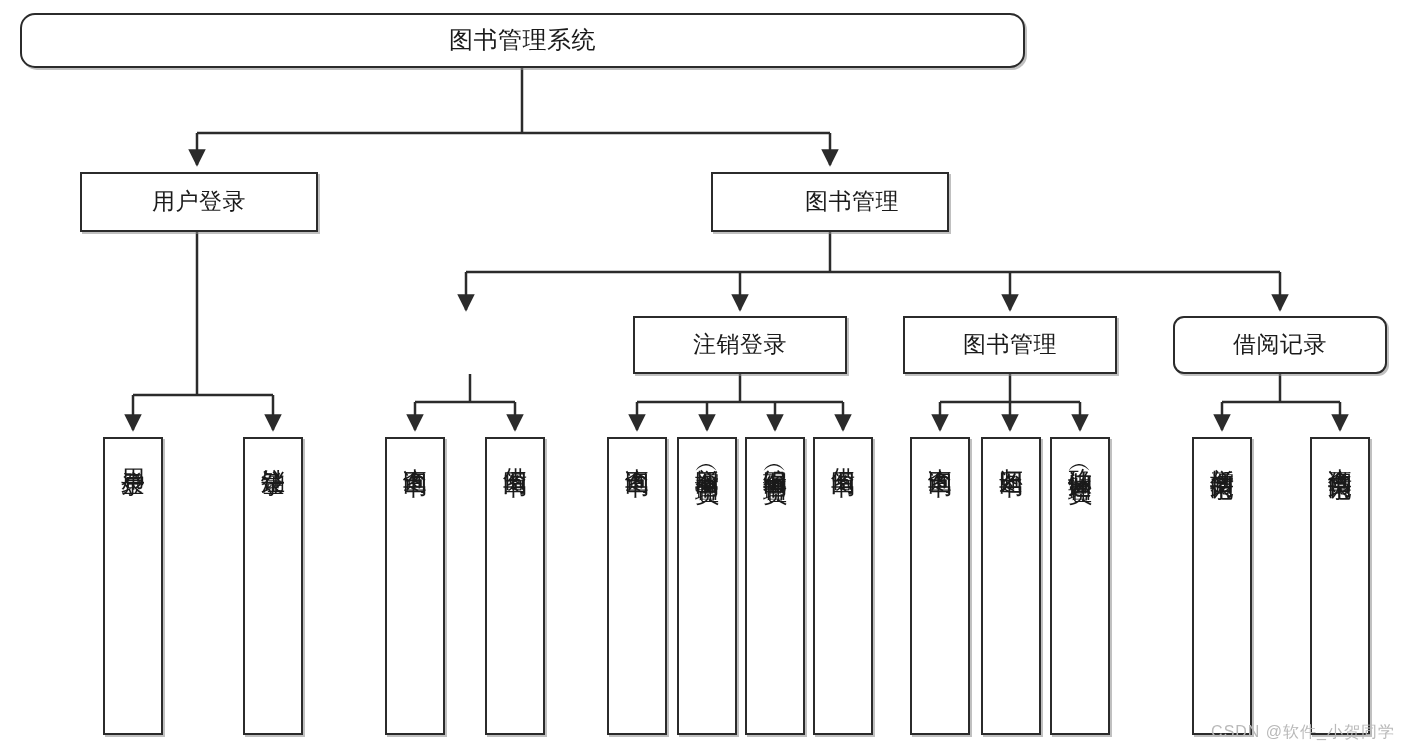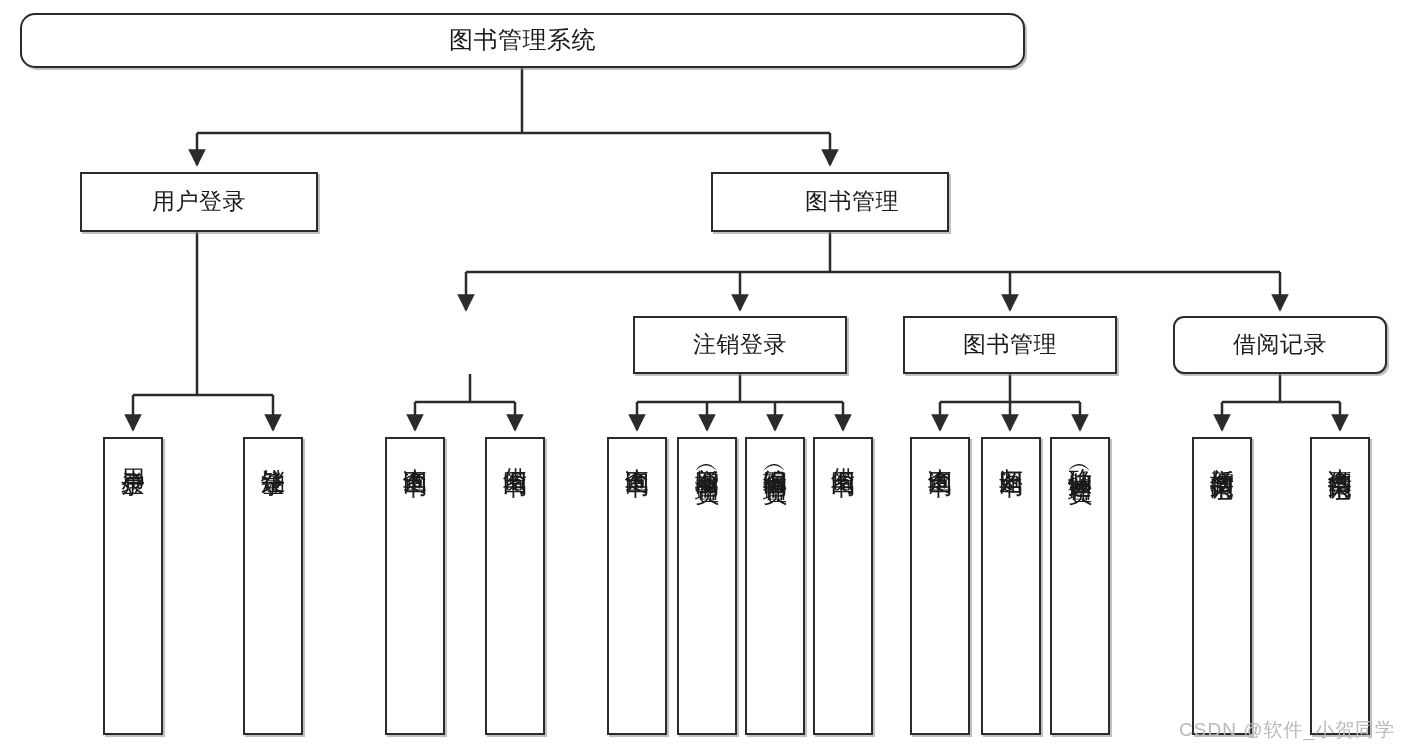--- a/index.html
+++ b/index.html
@@ -60,21 +60,21 @@
     font-size: 24px;
     line-height: 1.08;
     letter-spacing: 2px;
     white-space: normal;
     max-height: 100%;
   }
   .watermark {
     position: absolute;
     right: 10px;
     bottom: 4px;
-    font-size: 19px;
+    font-size: 16px;
     color: #b9b9b9;
     letter-spacing: 1px;
     white-space: nowrap;
     user-select: none;
   }
 </style>
 </head>
 <body>
 
 <div id="canvas">

